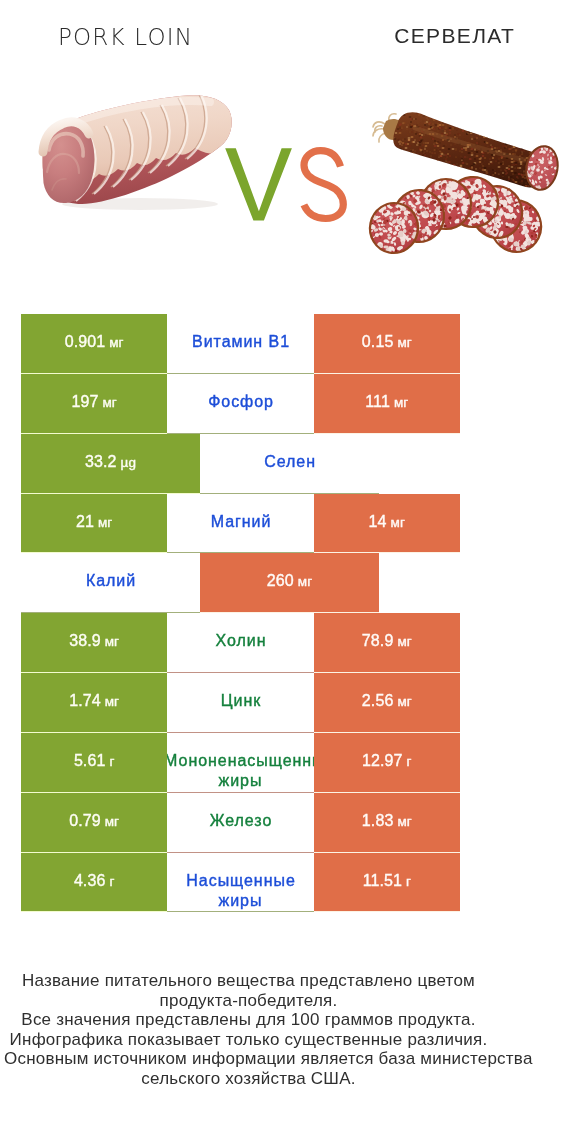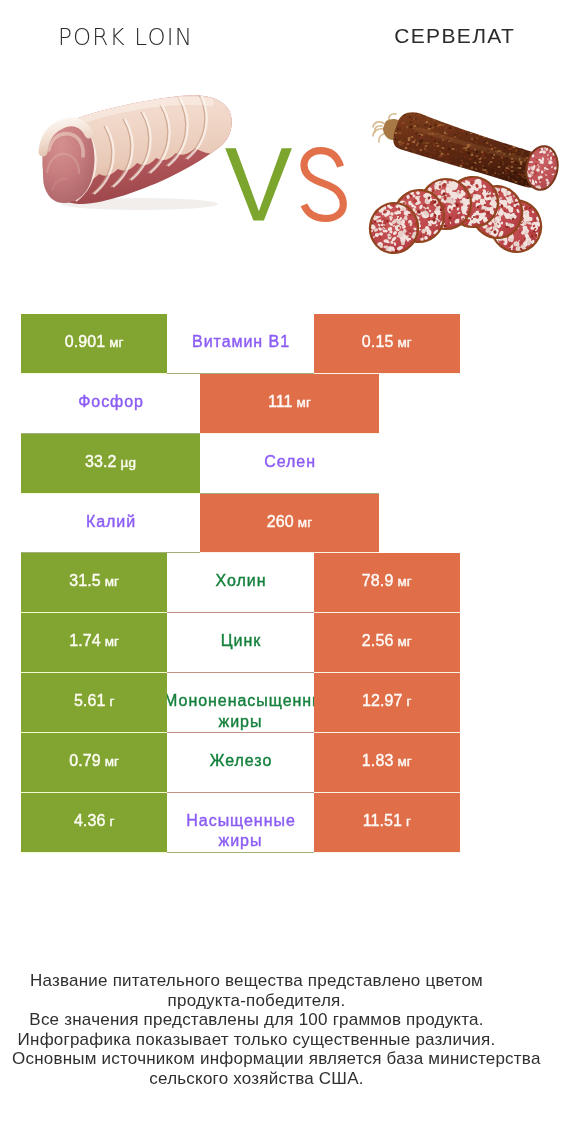--- a/index.html
+++ b/index.html
@@ -21,24 +21,24 @@
   .cell{display:flex;align-items:flex-start;justify-content:center;width:179px;box-sizing:border-box;text-align:center;
         padding-top:18px;}
   .cl{background:#82A532;color:#fdfdf4;border-bottom:1.6px solid #f3fbcf;}
   .cr{background:#E06E48;color:#fffaf7;border-bottom:1.6px solid #fdf3e4;}
   .cm{background:#fff;border-bottom:1px solid #a3b07c;}
   .row.w-right .cm{border-bottom-color:#c29286;}
   .vwrap{display:block;line-height:20.5px;white-space:nowrap;}
   .val{font-size:16px;font-weight:400;letter-spacing:0.1px;-webkit-text-stroke:0.4px currentColor;}
   .unit{font-size:13.5px;font-weight:400;margin-left:4px;letter-spacing:0.1px;-webkit-text-stroke:0.4px currentColor;}
   .cm{overflow:hidden;}
-  .nut{font-size:16px;font-weight:400;line-height:20.5px;color:#8b5cf6;-webkit-text-stroke:0.4px currentColor;display:block;width:155px;text-align:center;letter-spacing:0.95px;text-indent:1.1px;}
+  .nut{font-size:16px;font-weight:400;line-height:20.5px;color:#1d4ed8;-webkit-text-stroke:0.4px currentColor;display:block;width:155px;text-align:center;letter-spacing:0.95px;text-indent:1.1px;}
   .row.w-right .nut{color:#15803d;}
 
-  .footer{position:absolute;left:12px;top:971px;width:489px;text-align:center;
+  .footer{position:absolute;left:4px;top:971px;width:489px;text-align:center;
           font-size:17px;line-height:19.5px;color:#2f2f2f;letter-spacing:0.22px;}
   .footer div{white-space:nowrap;}
 </style>
 </head>
 <body>
 
 <div class="page">
 
  <div class="title title-left">PORK LOIN</div>
  <div class="title title-right">СЕРВЕЛАТ</div>
@@ -2982,46 +2982,60 @@
           <span class="vwrap"><span class="val">0.901</span><span class="unit">мг</span></span>
         </div>
    <div class="cell cm">
           <span class="nut">Витамин B1</span>
         </div>
    <div class="cell cr">
           <span class="vwrap"><span class="val">0.15</span><span class="unit">мг</span></span>
         </div>
   </div>
   <div class="row w-left">
+   <div class="cell cl">
+          <span class="vwrap"><span class="val">197</span><span class="unit">мг</span></span>
+        </div>
    <div class="cell cm">
           <span class="nut">Фосфор</span>
         </div>
    <div class="cell cr">
           <span class="vwrap"><span class="val">111</span><span class="unit">мг</span></span>
         </div>
   </div>
   <div class="row w-left">
    <div class="cell cl">
           <span class="vwrap"><span class="val">33.2</span><span class="unit">µg</span></span>
         </div>
    <div class="cell cm">
           <span class="nut">Селен</span>
         </div>
   </div>
   <div class="row w-left">
+   <div class="cell cl">
+          <span class="vwrap"><span class="val">21</span><span class="unit">мг</span></span>
+        </div>
+   <div class="cell cm">
+          <span class="nut">Магний</span>
+        </div>
+   <div class="cell cr">
+          <span class="vwrap"><span class="val">14</span><span class="unit">мг</span></span>
+        </div>
+  </div>
+  <div class="row w-left">
    <div class="cell cm">
           <span class="nut">Калий</span>
         </div>
    <div class="cell cr">
           <span class="vwrap"><span class="val">260</span><span class="unit">мг</span></span>
         </div>
   </div>
   <div class="row w-right">
    <div class="cell cl">
-          <span class="vwrap"><span class="val">31.5</span><span class="unit">мг</span></span>
+          <span class="vwrap"><span class="val">38.9</span><span class="unit">мг</span></span>
         </div>
    <div class="cell cm">
           <span class="nut">Холин</span>
         </div>
    <div class="cell cr">
           <span class="vwrap"><span class="val">78.9</span><span class="unit">мг</span></span>
         </div>
   </div>
   <div class="row w-right">
    <div class="cell cl">

